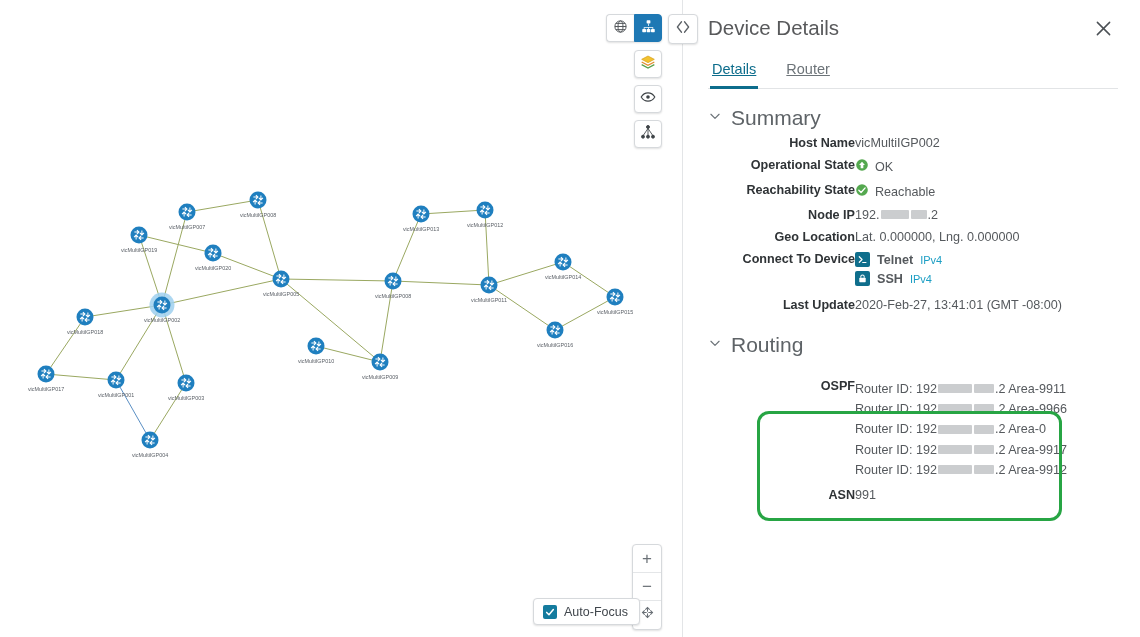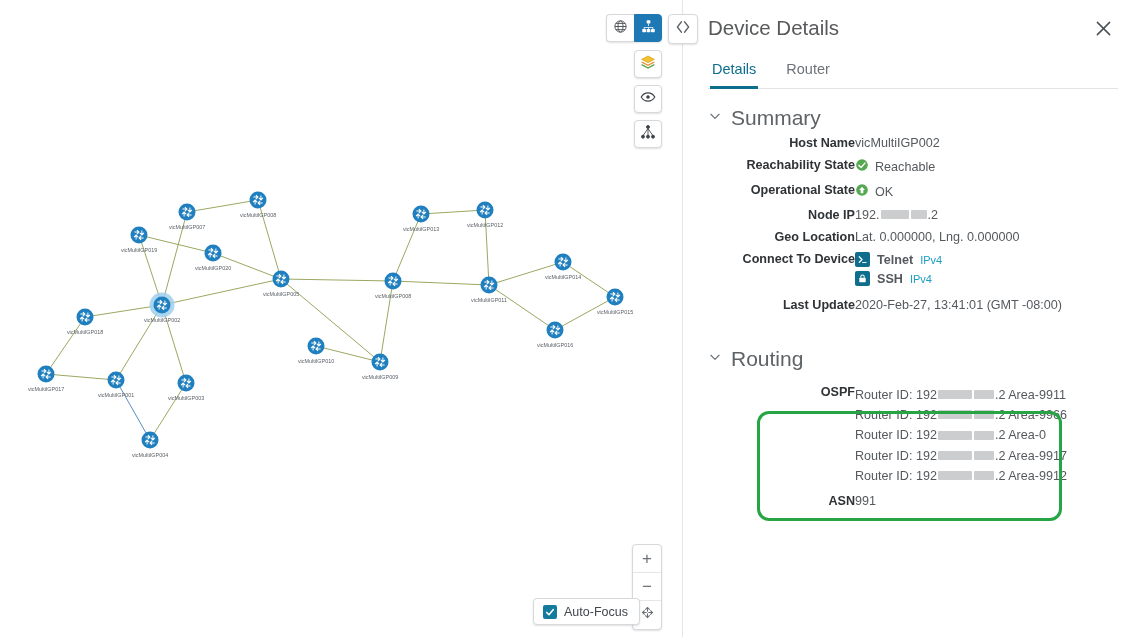--- a/index.html
+++ b/index.html
@@ -92,21 +92,21 @@
   }
   #panel-title { font-size:20.5px; color:#58595b; font-weight:400; }
   #close-btn { cursor:pointer; padding:4px; line-height:0; }
 
   #tabs {
     display:flex; gap:26px; border-bottom:1px solid #e2e4e6;
     padding-left:2px;
   }
   .tab {
     font-size:14.5px; padding:5px 2px 9px; cursor:pointer; color:#6c7378;
-    border-bottom:3px solid transparent; margin-bottom:-1px;
+    border-bottom:3px solid transparent; margin-bottom:-1px;text-decoration:underline;
   }
   .tab.active { color:#0d6d8c; border-bottom-color:#0d6d8c; }
 
   .section-head {
     display:flex; align-items:center; gap:9px;
     margin-top:17px; margin-bottom:2px; cursor:pointer;
   }
   .section-head .sh-txt { font-size:21px; color:#5e6367; }
 
   table.kv { border-collapse:collapse; width:100%; }
@@ -396,44 +396,44 @@
     <span class="sh-txt">Summary</span>
   </div>
 
   <table class="kv">
     <tbody>
         <tr>
       <td class="k">Host Name</td>
       <td class="v">vicMultiIGP002</td>
     </tr>
     <tr>
+      <td class="k">Operational State</td>
+      <td class="v">
+        <span class="state">
+          <span>
+            <svg width="14" height="14" viewBox="0 0 24 24">
+              <circle cx="12" cy="12" r="10" fill="#54a84f"></circle>
+              <path d="M12 6.4l5 5.6h-2.7v5.6H9.7V12H7z" fill="#fff"></path>
+            </svg>
+          </span>
+          <span>OK</span>
+        </span>
+      </td>
+    </tr>
+    <tr>
       <td class="k">Reachability State</td>
       <td class="v">
         <span class="state">
           <span>
             <svg width="14" height="14" viewBox="0 0 24 24">
               <circle cx="12" cy="12" r="10" fill="#54a84f"></circle>
               <polyline points="6.6,12.4 10.4,16.2 17.4,8.4" fill="none" stroke="#fff" stroke-width="2.3" stroke-linecap="round" stroke-linejoin="round"></polyline>
             </svg>
           </span>
           <span>Reachable</span>
-        </span>
-      </td>
-    </tr>
-    <tr>
-      <td class="k">Operational State</td>
-      <td class="v">
-        <span class="state">
-          <span>
-            <svg width="14" height="14" viewBox="0 0 24 24">
-              <circle cx="12" cy="12" r="10" fill="#54a84f"></circle>
-              <path d="M12 6.4l5 5.6h-2.7v5.6H9.7V12H7z" fill="#fff"></path>
-            </svg>
-          </span>
-          <span>OK</span>
         </span>
       </td>
     </tr>
     <tr>
       <td class="k">Node IP</td>
       <td class="v">
         <span>192.</span><span class="redact" style="width:28px"></span><span class="redact" style="width:16px"></span><span>.2</span>
       </td>
     </tr>
     <tr>
@@ -465,30 +465,30 @@
         </div>
       </td>
     </tr>
     <tr>
       <td class="k">Last Update</td>
       <td class="v">2020-Feb-27, 13:41:01 (GMT -08:00)</td>
     </tr>
   </tbody>
     </table>
 
-  <div class="section-head" style="margin-top:31px;">
+  <div class="section-head" style="margin-top:17px;">
     <span>
       <svg width="14" height="14" viewBox="0 0 24 24" fill="none" stroke="#6c7378" stroke-width="2" stroke-linecap="round" stroke-linejoin="round">
         <polyline points="5,9 12,16 19,9"></polyline>
       </svg>
     </span>
     <span class="sh-txt">Routing</span>
   </div>
 
-  <table class="kv" style="margin-top:8px;">
+  <table class="kv" style="margin-top:16px;">
     <tbody>
         <tr>
       <td class="k" style="padding-top:6px;">OSPF</td>
       <td class="v" id="ospf-entries" style="padding-top:6px;">
             <div class="ospf-line"><span>Router ID: 192</span><span class="redact" style="width: 34px;"></span><span class="redact" style="width: 20px;"></span><span>.2 Area-9911</span></div>
             <div class="ospf-line"><span>Router ID: 192</span><span class="redact" style="width: 34px;"></span><span class="redact" style="width: 20px;"></span><span>.2 Area-9966</span></div>
             <div class="ospf-line"><span>Router ID: 192</span><span class="redact" style="width: 34px;"></span><span class="redact" style="width: 20px;"></span><span>.2 Area-0</span></div>
             <div class="ospf-line"><span>Router ID: 192</span><span class="redact" style="width: 34px;"></span><span class="redact" style="width: 20px;"></span><span>.2 Area-9917</span></div>
             <div class="ospf-line"><span>Router ID: 192</span><span class="redact" style="width: 34px;"></span><span class="redact" style="width: 20px;"></span><span>.2 Area-9912</span></div>
           </td>

